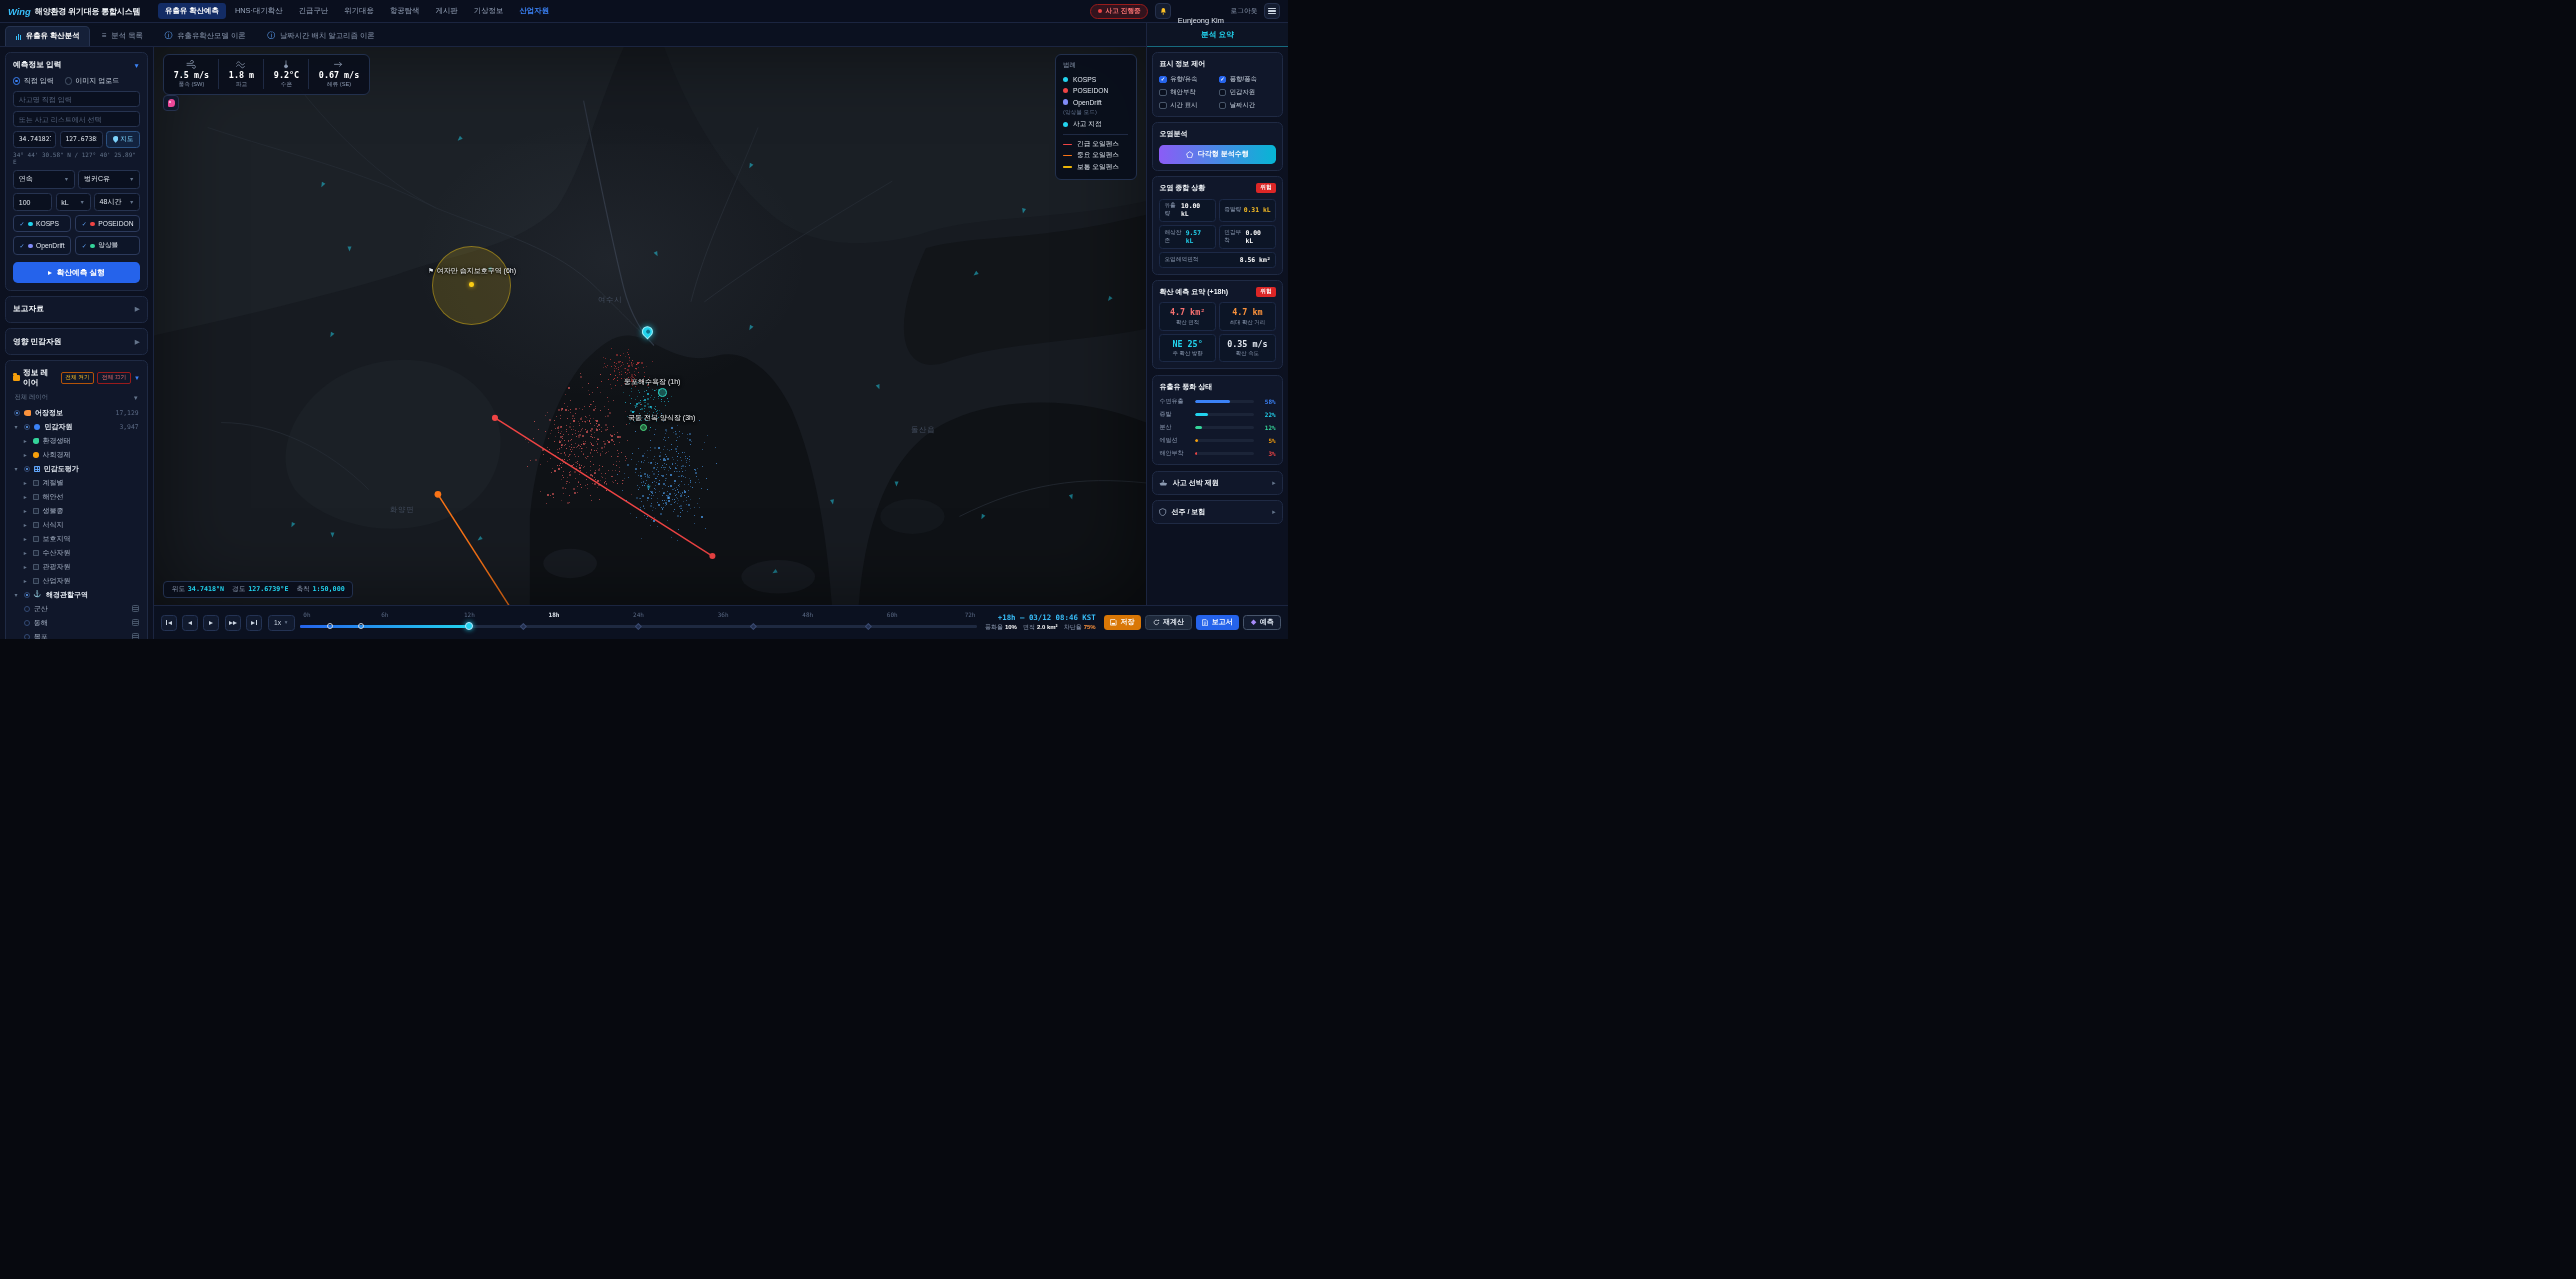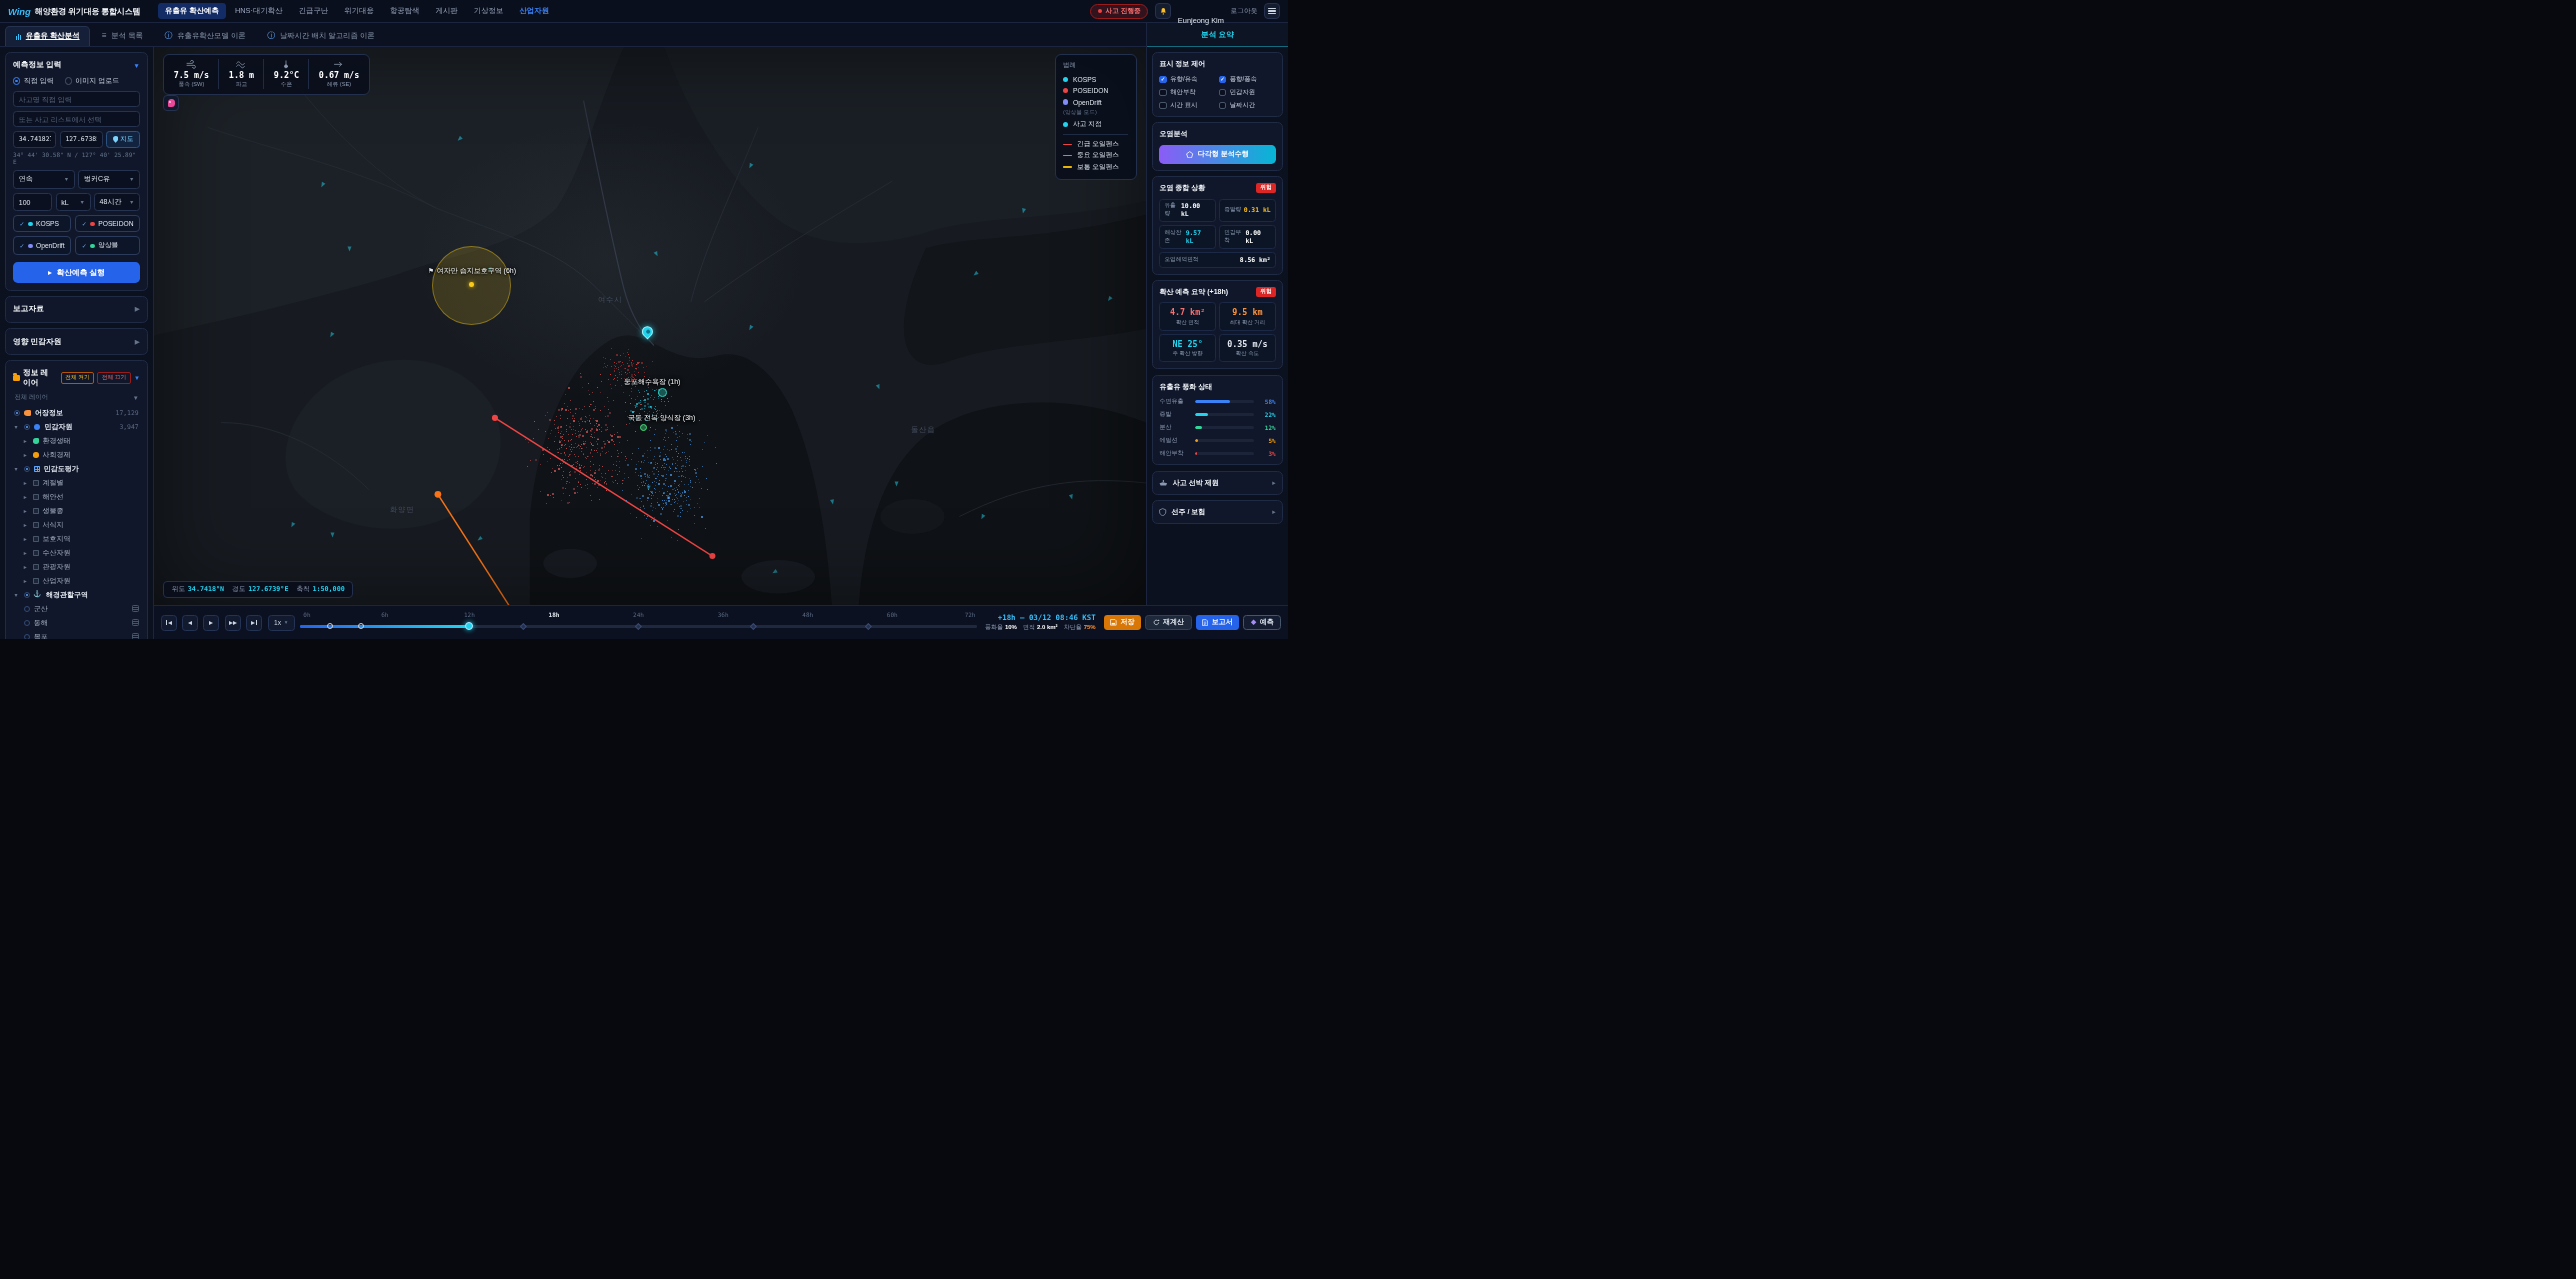--- a/index.html
+++ b/index.html
@@ -26,21 +26,21 @@
   .user-name { font-size:7.4px; color:#e2e8f0;margin-top:19px; }
   .logout { font-size:6.7px; color:#8b99b0; cursor:pointer; }
   .burger { display:flex; flex-direction:column; gap:1.3px; }
   .burger i { display:block; width:8px; height:1.3px; background:#cbd5e1; border-radius:0.7px; }
 
   
   .tabbar { position:absolute; top:23px; left:0; right:142px; height:24px; background:#0b1120;
     border-bottom:0.7px solid #1b2540; display:flex; align-items:stretch; padding:2.7px 5.4px 0; gap:2.7px; z-index:40; }
   .tab { display:flex; align-items:center; gap:4.7px; padding:0 9.4px; color:#8b99b0; font-size:7.4px;
     border-radius:4.7px 4.7px 0 0; cursor:pointer; white-space:nowrap; }
-  .tab.active { background:#152038; border:0.7px solid #263350; border-bottom:none; color:#fff; font-weight:bold;text-decoration:underline; }
+  .tab.active { background:#152038; border:0.7px solid #263350; border-bottom:none; color:#fff; font-weight:bold; }
   .tab .i-info { color:#60a5fa; font-size:8px; }
   .tab .i-list { color:#8b99b0; font-size:8px; }
   .bars-icon { display:flex; align-items:flex-end; gap:0.7px; height:6.7px; }
   .bars-icon i { width:1.3px; background:#38bdf8; display:block; }
   .bars-icon i:nth-child(1){height:3.4px}.bars-icon i:nth-child(2){height:6px}.bars-icon i:nth-child(3){height:4.7px}
 
   
   .sidebar { position:absolute; top:47px; left:0; width:154px; bottom:0; background:#0c1120;
     border-right:0.7px solid #1b2540; padding:5.4px; overflow:hidden; z-index:30; }
   .panel { background:rgba(17,26,46,.75); border:0.7px solid #1f2a44; border-radius:5.4px; padding:6.7px; margin-bottom:5.4px; }
@@ -1735,21 +1735,21 @@
         <div class="card-title-row">
           <span class="card-title">확산 예측 요약 (+18h)</span>
           <span class="badge-danger">위험</span>
         </div>
         <div class="fc-grid">
           <div class="fc-cell">
               <div class="fc-val c-red">4.7 km²</div>
               <div class="fc-lab">확산 면적</div>
             </div>
           <div class="fc-cell">
-              <div class="fc-val c-orange">9.5 km</div>
+              <div class="fc-val c-orange">4.7 km</div>
               <div class="fc-lab">최대 확산 거리</div>
             </div>
           <div class="fc-cell">
               <div class="fc-val c-cyan">NE 25°</div>
               <div class="fc-lab">주 확산 방향</div>
             </div>
           <div class="fc-cell">
               <div class="fc-val" style="color:#e2e8f0">0.35 m/s</div>
               <div class="fc-lab">확산 속도</div>
             </div>

